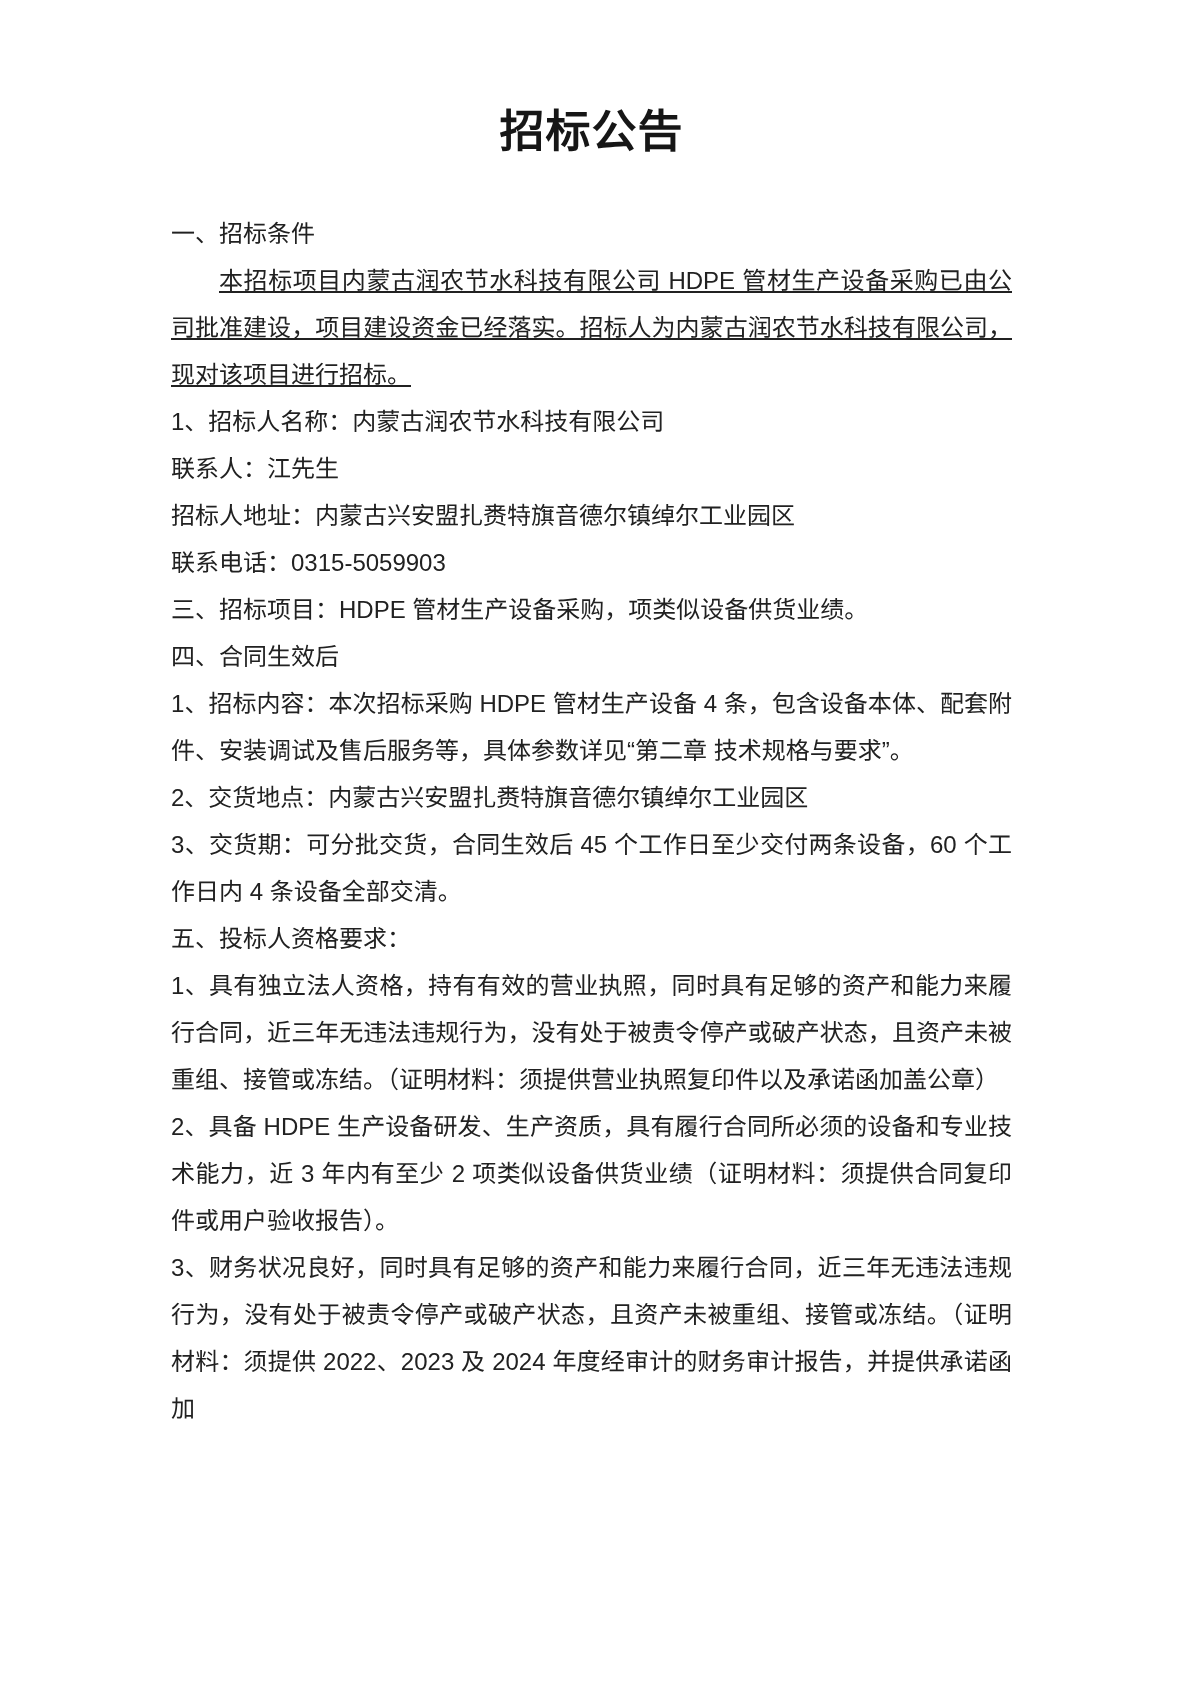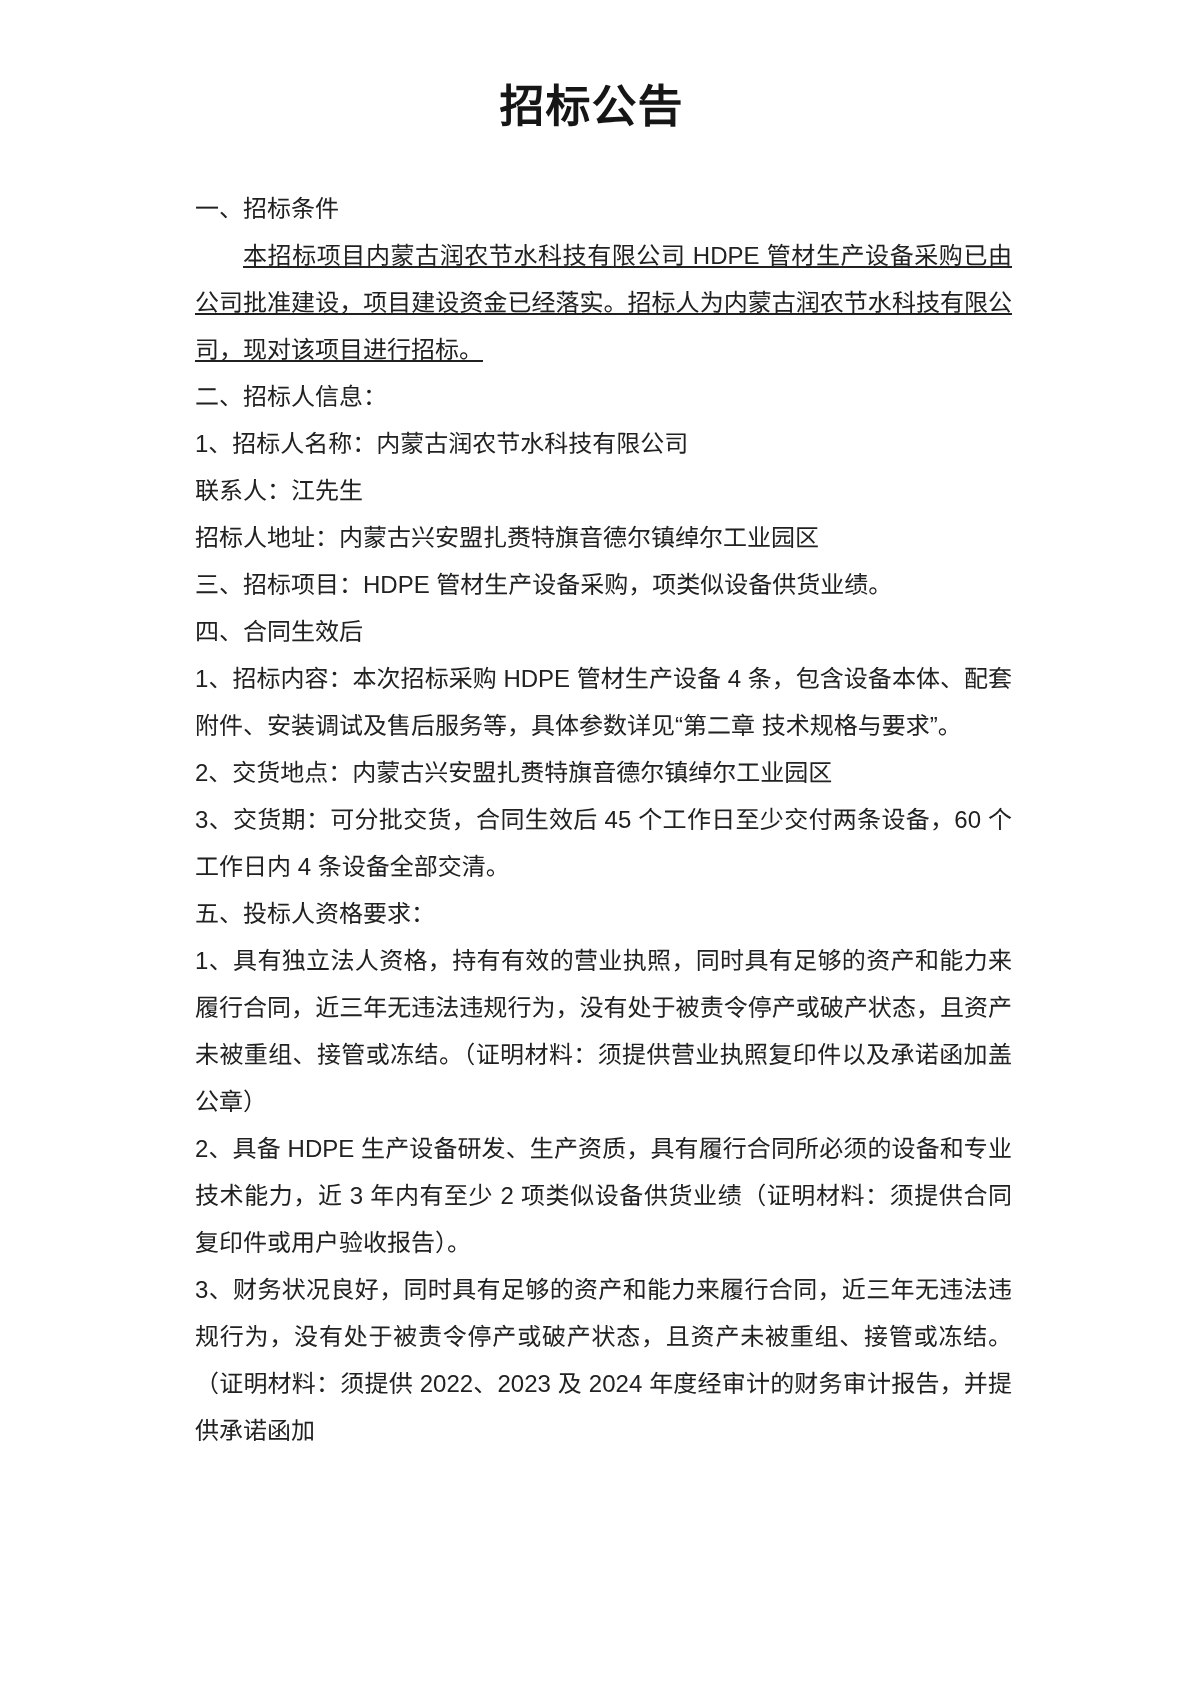--- a/index.html
+++ b/index.html
@@ -16,36 +16,35 @@
     font-family: "Liberation Sans", "DejaVu Sans", sans-serif;
     color: #1f1f1f;
   }
   .doc {
     position: absolute;
     left: 171px;
     top: 0;
     width: 841px;
   }
   .doc-title {
-    padding-top: 74px;
+    padding-top: 99px;
     font-size: 45px;
     line-height: 66px;
     font-weight: 700;
     text-align: center;
     letter-spacing: 1px;
     color: #161616;
   }
   .doc-body {
     margin-top: 45px;
     font-size: 24px;
     line-height: 47px;
     text-align: justify;
     text-justify: inter-ideograph;
     color: #212121;
-    margin-left: 24px;
   }
   .doc-body p {
     margin: 0;
     padding: 0;
   }
   .doc-body p.first-line-indent {
     text-indent: 48px;
     text-decoration: underline;
   }
 </style>
@@ -53,24 +52,24 @@
 <body>
 
 <div class="page">
   <div class="doc">
 
     <div class="doc-title">招标公告</div>
 
     <div class="doc-body">
       <p>一、招标条件</p>
       <p class="first-line-indent">本招标项目内蒙古润农节水科技有限公司 HDPE 管材生产设备采购已由公司批准建设，项目建设资金已经落实。招标人为内蒙古润农节水科技有限公司，现对该项目进行招标。</p>
-      <p>二、招标人信息：</p>
       <p>1、招标人名称：内蒙古润农节水科技有限公司</p>
       <p>联系人：江先生</p>
       <p>招标人地址：内蒙古兴安盟扎赉特旗音德尔镇绰尔工业园区</p>
+      <p>联系电话：0315-5059903</p>
       <p>三、招标项目：HDPE 管材生产设备采购，项类似设备供货业绩。</p>
       <p>四、合同生效后</p>
       <p>1、招标内容：本次招标采购 HDPE 管材生产设备 4 条，包含设备本体、配套附件、安装调试及售后服务等，具体参数详见“第二章 技术规格与要求”。</p>
       <p>2、交货地点：内蒙古兴安盟扎赉特旗音德尔镇绰尔工业园区</p>
       <p>3、交货期：可分批交货，合同生效后 45 个工作日至少交付两条设备，60 个工作日内 4 条设备全部交清。</p>
       <p>五、投标人资格要求：</p>
       <p>1、具有独立法人资格，持有有效的营业执照，同时具有足够的资产和能力来履行合同，近三年无违法违规行为，没有处于被责令停产或破产状态，且资产未被重组、接管或冻结。（证明材料：须提供营业执照复印件以及承诺函加盖公章）</p>
       <p>2、具备 HDPE 生产设备研发、生产资质，具有履行合同所必须的设备和专业技术能力，近 3 年内有至少 2 项类似设备供货业绩（证明材料：须提供合同复印件或用户验收报告）。</p>
       <p>3、财务状况良好，同时具有足够的资产和能力来履行合同，近三年无违法违规行为，没有处于被责令停产或破产状态，且资产未被重组、接管或冻结。（证明材料：须提供 2022、2023 及 2024 年度经审计的财务审计报告，并提供承诺函加</p>
     </div>

